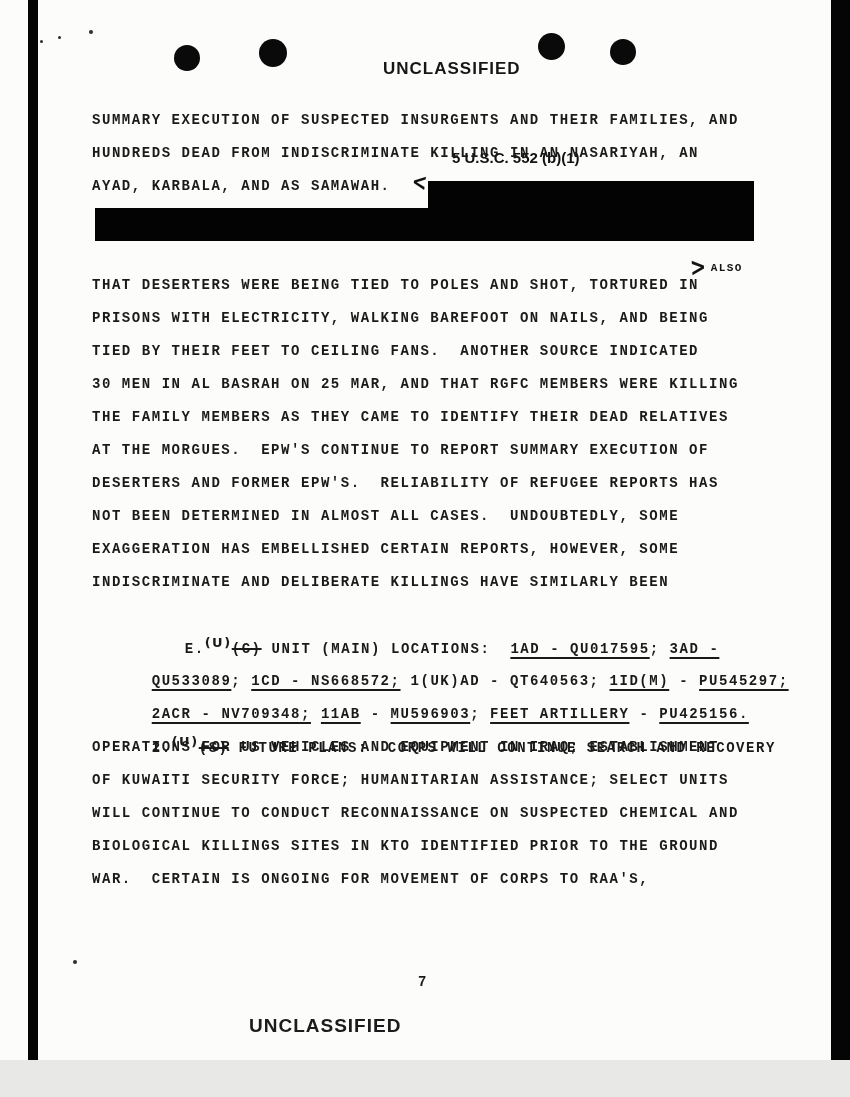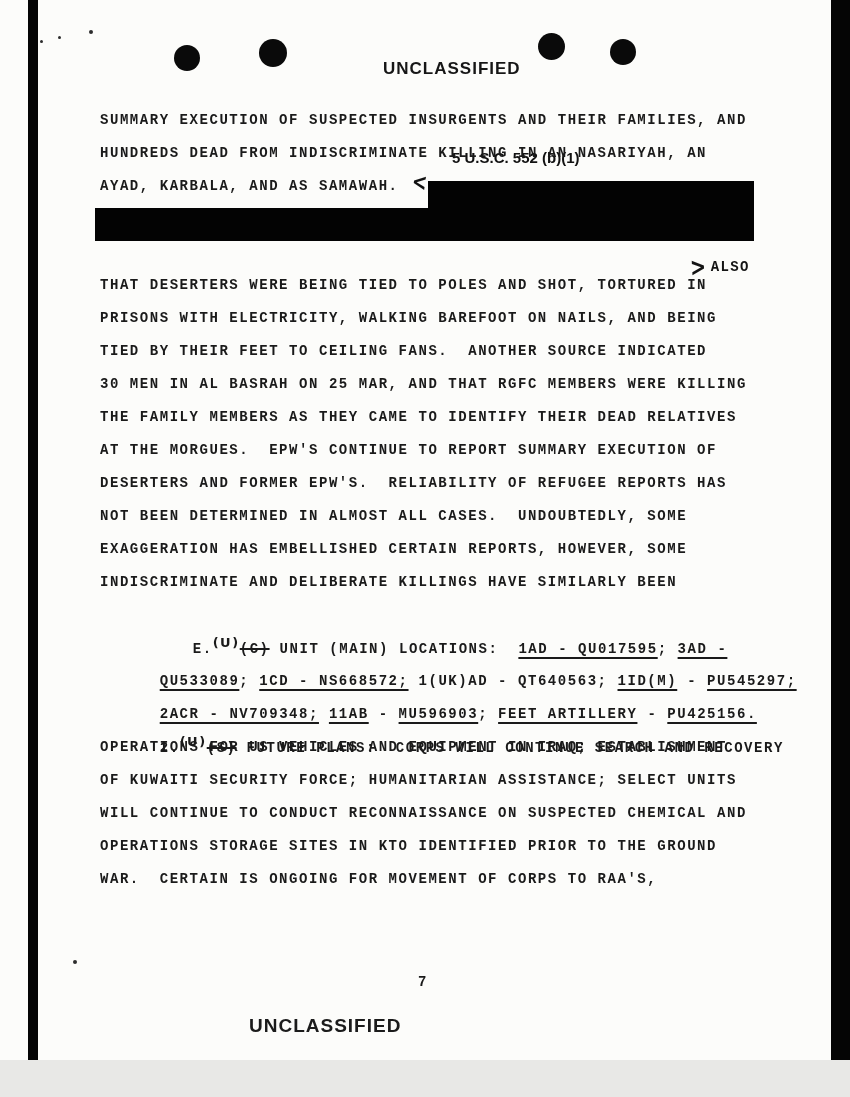--- a/index.html
+++ b/index.html
@@ -70,25 +70,25 @@
   }
   .also-row .hand-close {
     display:inline-block;
     font-family:"DejaVu Sans", sans-serif;
     font-size:19px; font-weight:700;
     transform:scaleY(1.35) rotate(-4deg);
     margin-right:5px; vertical-align:-2px;
   }
   .also-row .also-text {
     font-family:"Liberation Mono","DejaVu Sans Mono", monospace;
-    font-size:14px; font-weight:700; letter-spacing:1.4px;
+    font-size:11px; font-weight:700; letter-spacing:1.4px;
   }
 
   .doc-text {
-    position:absolute; left:100px; top:104px; width:668px;
+    position:absolute; left:92px; top:104px; width:668px;
     font-family:"Liberation Mono","DejaVu Sans Mono", monospace;
     font-size:14px; font-weight:700; letter-spacing:1.55px;
     color:#1a1a1a;
   }
   .line { height:33px; line-height:33px; white-space:pre; }
   .line.indent { padding-left:33px; }
   .line span { white-space:pre; }
 
   .u { text-decoration:underline; text-underline-offset:4px; text-decoration-thickness:1.5px; }
   .struck { text-decoration:line-through; text-decoration-thickness:1.5px; }
@@ -158,17 +158,17 @@
     <div class="line">
       <span class="u">2ACR - NV709348;</span><span> </span><span class="u">11AB</span><span> - </span><span class="u">MU596903</span><span>; </span><span class="u">FEET ARTILLERY</span><span> - </span><span class="u">PU425156.</span>
     </div>
 
     <div class="line">
       <span>2.</span><span class="hand">(U)</span><span class="struck">(S)</span><span> FUTURE PLANS:  CORPS WILL CONTINUE SEARCH AND RECOVERY</span>
     </div>
     <div class="line">OPERATIONS FOR US VEHICLES AND EQUIPMENT IN IRAQ; ESTABLISHMENT</div>
     <div class="line">OF KUWAITI SECURITY FORCE; HUMANITARIAN ASSISTANCE; SELECT UNITS</div>
     <div class="line">WILL CONTINUE TO CONDUCT RECONNAISSANCE ON SUSPECTED CHEMICAL AND</div>
-    <div class="line">OPERATIONS STORAGE SITES IN KTO IDENTIFIED PRIOR TO THE GROUND</div>
+    <div class="line">BIOLOGICAL KILLINGS SITES IN KTO IDENTIFIED PRIOR TO THE GROUND</div>
     <div class="line">WAR.  CERTAIN IS ONGOING FOR MOVEMENT OF CORPS TO RAA'S,</div>
   </div>
 
 </div>
 
 </body></html>

